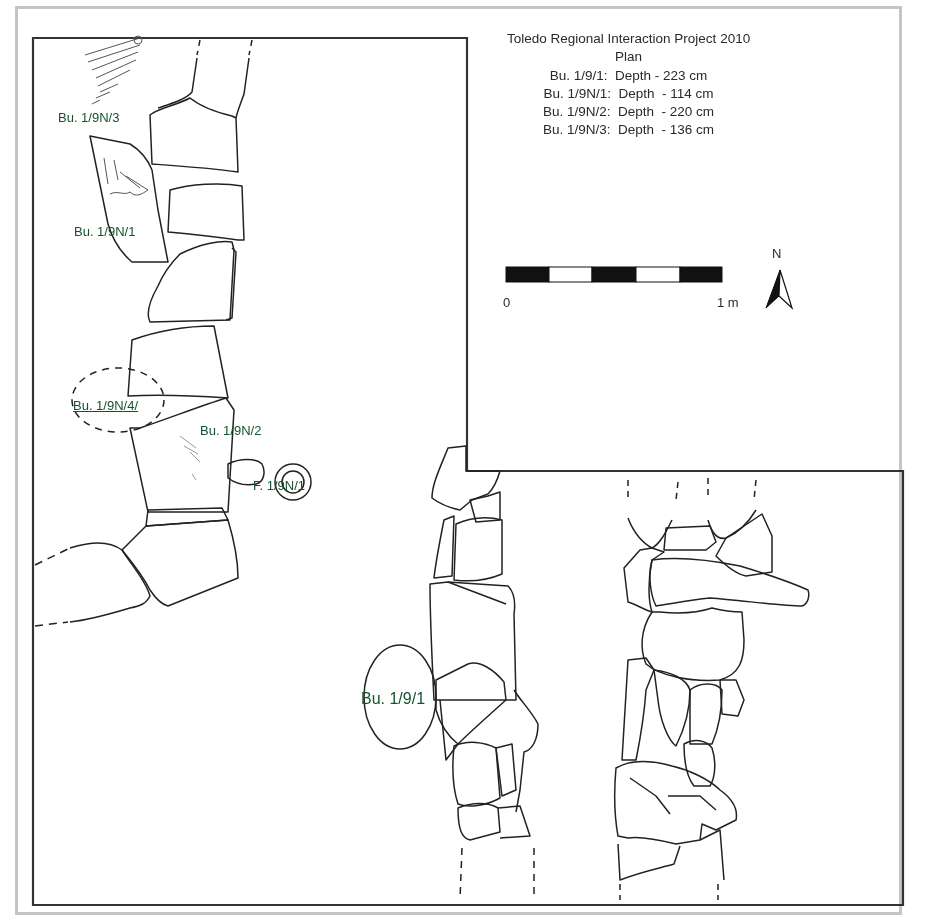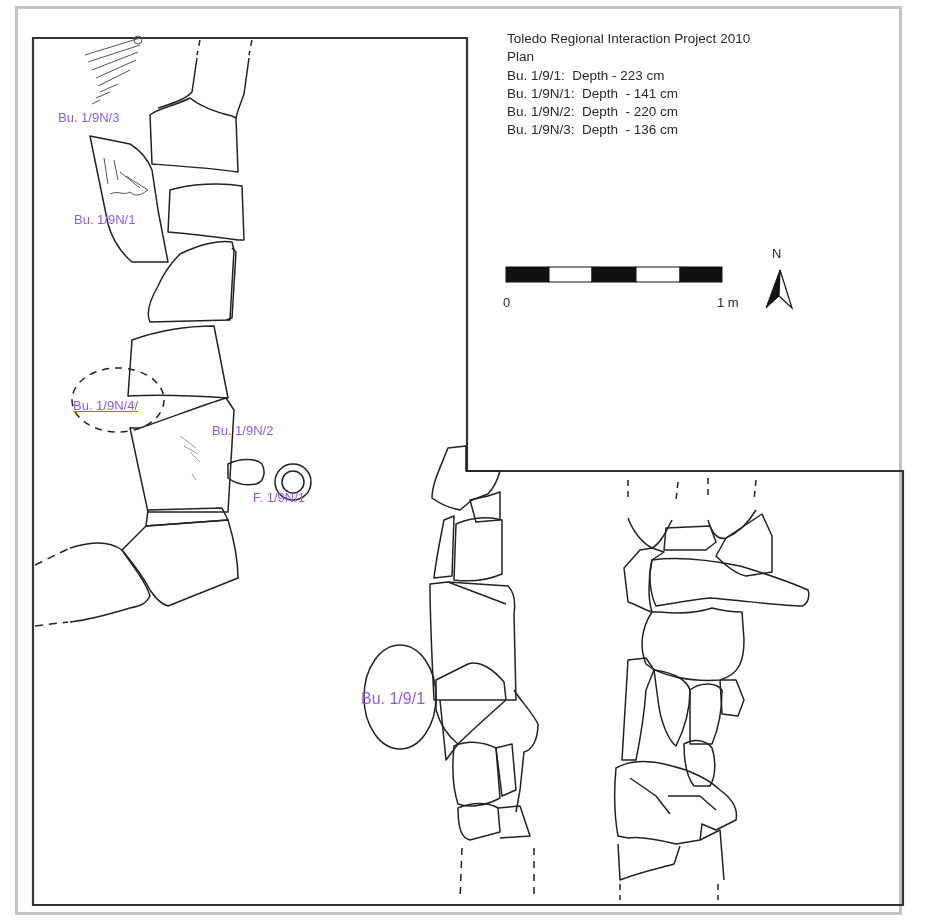--- a/index.html
+++ b/index.html
@@ -2,23 +2,23 @@
 <html><head>
 <meta charset="utf-8">
 <style>
   html, body { margin: 0; padding: 0; background: #ffffff; }
   body { width: 934px; height: 922px; position: relative; overflow: hidden;
          font-family: "Liberation Sans", "DejaVu Sans", sans-serif; color: #222; }
   .outer-frame { position: absolute; left: 15px; top: 6px; width: 887px; height: 909px;
                  border: 3px solid #c4c4c4; box-sizing: border-box; background: #fff; }
   svg.plan { position: absolute; left: 0; top: 0; }
   .legend { position: absolute; left: 507px; top: 30px; font-size: 13.5px; line-height: 18.3px; color: #2a2a2a; }
-  .legend div { white-space: pre; }
+  .legend div { white-space: pre; text-align: center; }
   .scale-label { position: absolute; font-size: 13px; color: #2a2a2a; }
-  .map-label { position: absolute; font-size: 13px; color: #8b5cf6; white-space: nowrap; }
+  .map-label { position: absolute; font-size: 13px; color: #14532d; white-space: nowrap; }
   .north-label { position: absolute; font-size: 13px; color: #2a2a2a; }
 </style>
 </head>
 <body>
 
 <div class="outer-frame"></div>
 
 <svg class="plan" width="934" height="922" viewBox="0 0 934 922">
 
   <path d="M33 38 L467 38 L467 471 L903 471 L903 905 L33 905 Z" fill="none" stroke="#333" stroke-width="2.2"></path>
@@ -131,27 +131,27 @@
   <g>
     <path d="M780 270 L766 308 L779 296 Z" fill="#111" stroke="#111" stroke-width="1"></path>
     <path d="M780 270 L792 308 L779 296 Z" fill="#fff" stroke="#111" stroke-width="1.2"></path>
   </g>
 </svg>
 
 <div class="legend">
   <div>Toledo Regional Interaction Project 2010</div>
   <div>Plan</div>
   <div>Bu. 1/9/1:  Depth - 223 cm</div>
-  <div>Bu. 1/9N/1:  Depth  - 141 cm</div>
+  <div>Bu. 1/9N/1:  Depth  - 114 cm</div>
   <div>Bu. 1/9N/2:  Depth  - 220 cm</div>
   <div>Bu. 1/9N/3:  Depth  - 136 cm</div>
 </div>
 
 <span class="scale-label" style="left:503px; top:295px;">0</span>
 <span class="scale-label" style="left:717px; top:295px;">1 m</span>
 <span class="north-label" style="left:772px; top:246px;">N</span>
 
 <span class="map-label" style="left:58px; top:110px;">Bu. 1/9N/3</span>
-<span class="map-label" style="left:74px; top:212px;">Bu. 1/9N/1</span>
+<span class="map-label" style="left:74px; top:224px;">Bu. 1/9N/1</span>
 <span class="map-label" style="left:73px; top:398px;text-decoration:underline;">Bu. 1/9N/4/</span>
-<span class="map-label" style="left:212px; top:423px;">Bu. 1/9N/2</span>
-<span class="map-label" style="left:253px; top:490px;text-align:right;">F. 1/9N/1</span>
+<span class="map-label" style="left:200px; top:423px;">Bu. 1/9N/2</span>
+<span class="map-label" style="left:253px; top:478px;text-align:right;">F. 1/9N/1</span>
 <span class="map-label" style="left:361px; top:690px; font-size:16px;">Bu. 1/9/1</span>
 
 </body></html>

